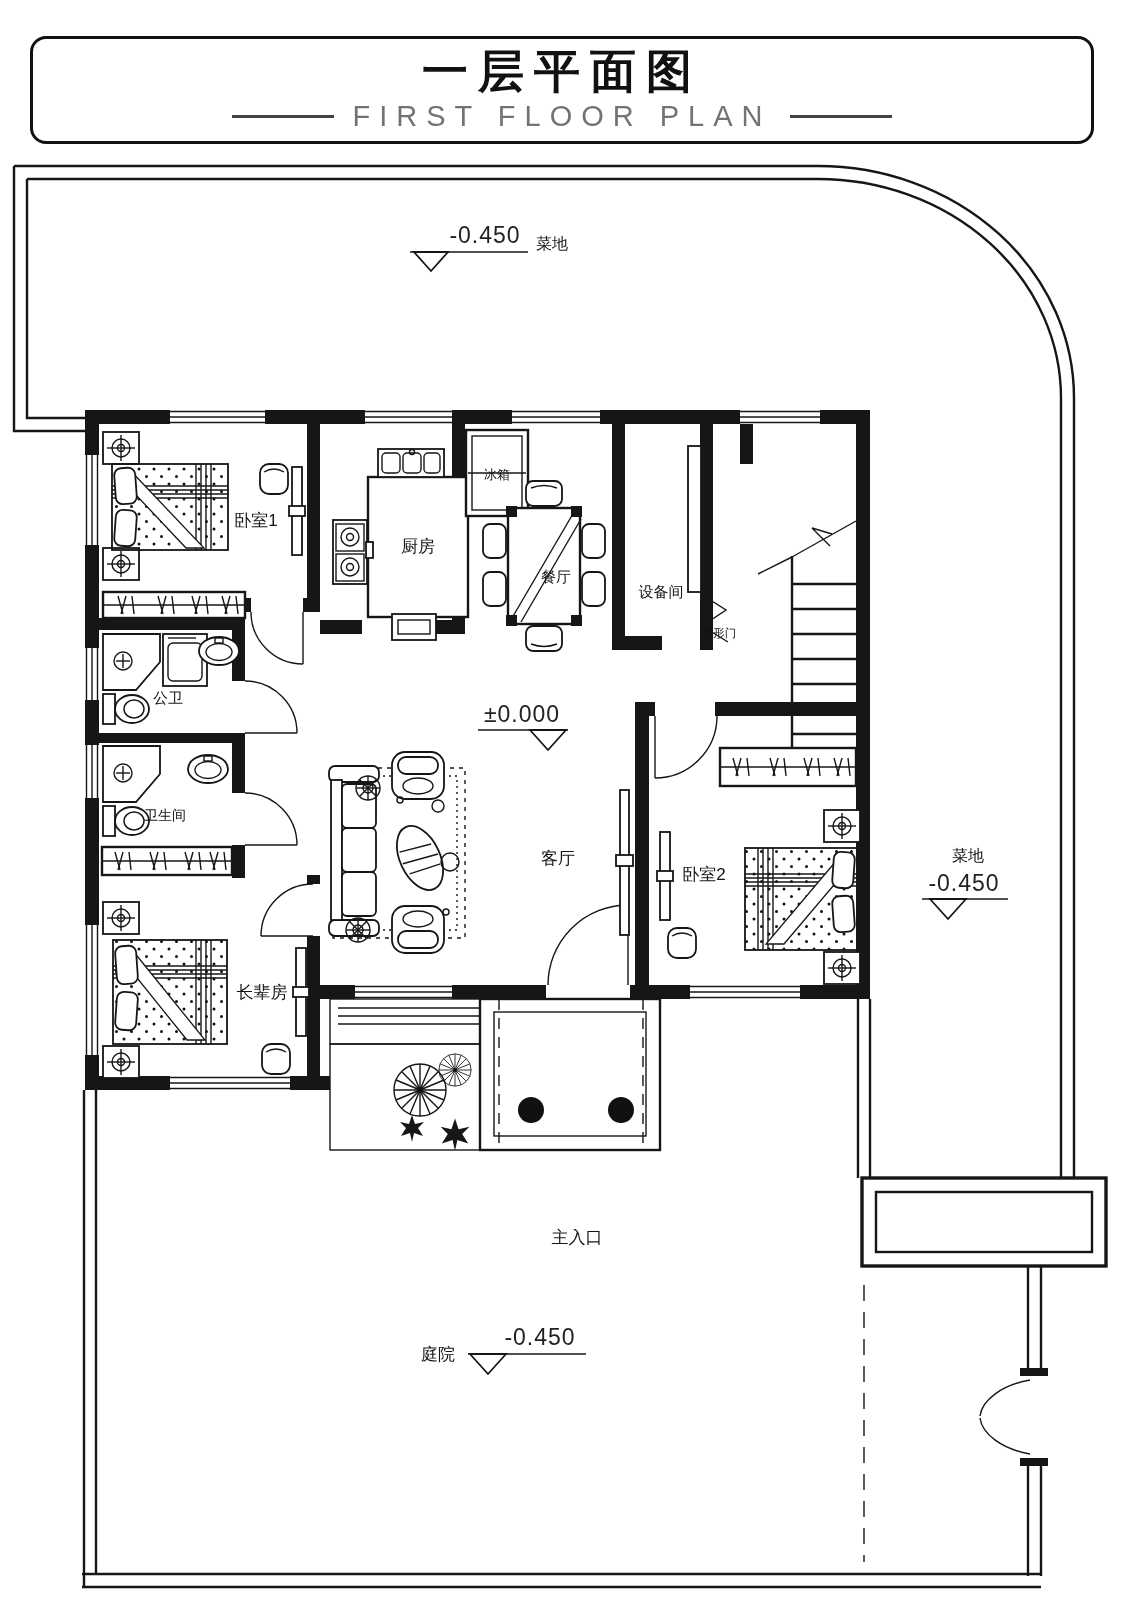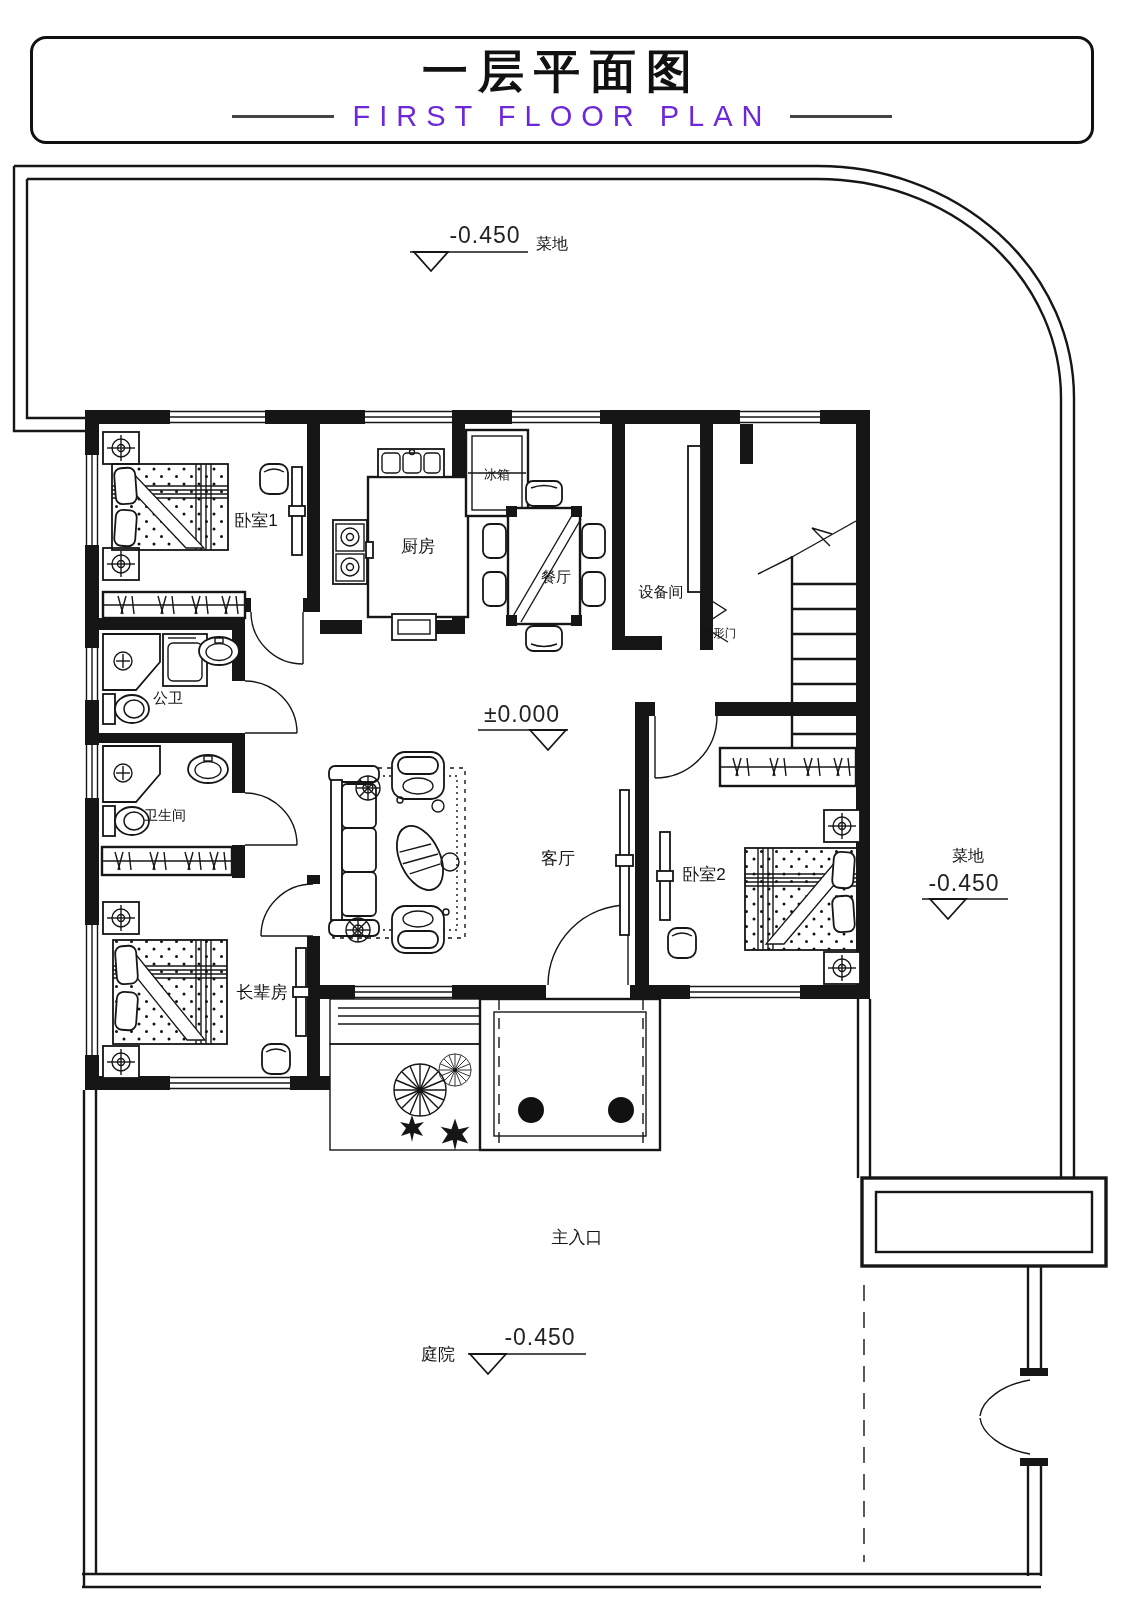--- a/index.html
+++ b/index.html
@@ -3,21 +3,21 @@
 <meta charset="utf-8">
 <style>
   html,body{margin:0;padding:0;background:#e8e8e8;}
   .page{position:relative;width:1128px;height:1600px;background:#ffffff;overflow:hidden;
         font-family:Liberation Sans, sans-serif;color:#111;}
   .title-block{position:absolute;left:30px;top:36px;width:1058px;height:102px;
         border:3px solid #111;border-radius:16px;display:flex;flex-direction:column;
         align-items:center;justify-content:center;background:#fff;}
   .title-cn{font-size:46px;font-weight:bold;letter-spacing:10px;line-height:1.05;}
   .title-en-row{display:flex;align-items:center;gap:18px;margin-top:4px;}
-  .title-en{font-size:29px;letter-spacing:9px;color:#6d28d9;}
+  .title-en{font-size:29px;letter-spacing:9px;color:#737373;}
   .dash{width:102px;height:3px;background:#444;}
   svg{position:absolute;left:0;top:0;}
   svg *{vector-effect:none;}
   .w{fill:#161616;stroke:none;}
   .ln{fill:none;stroke:#161616;stroke-width:2.4;}
   .ln3{fill:none;stroke:#161616;stroke-width:3.4;}
   .tn{fill:none;stroke:#161616;stroke-width:1.4;}
   .fw{fill:#ffffff;stroke:#161616;stroke-width:1.8;}
   .fw2{fill:#ffffff;stroke:#161616;stroke-width:2.4;}
   .lbl{fill:#141414;font-size:17px;text-anchor:middle;}

